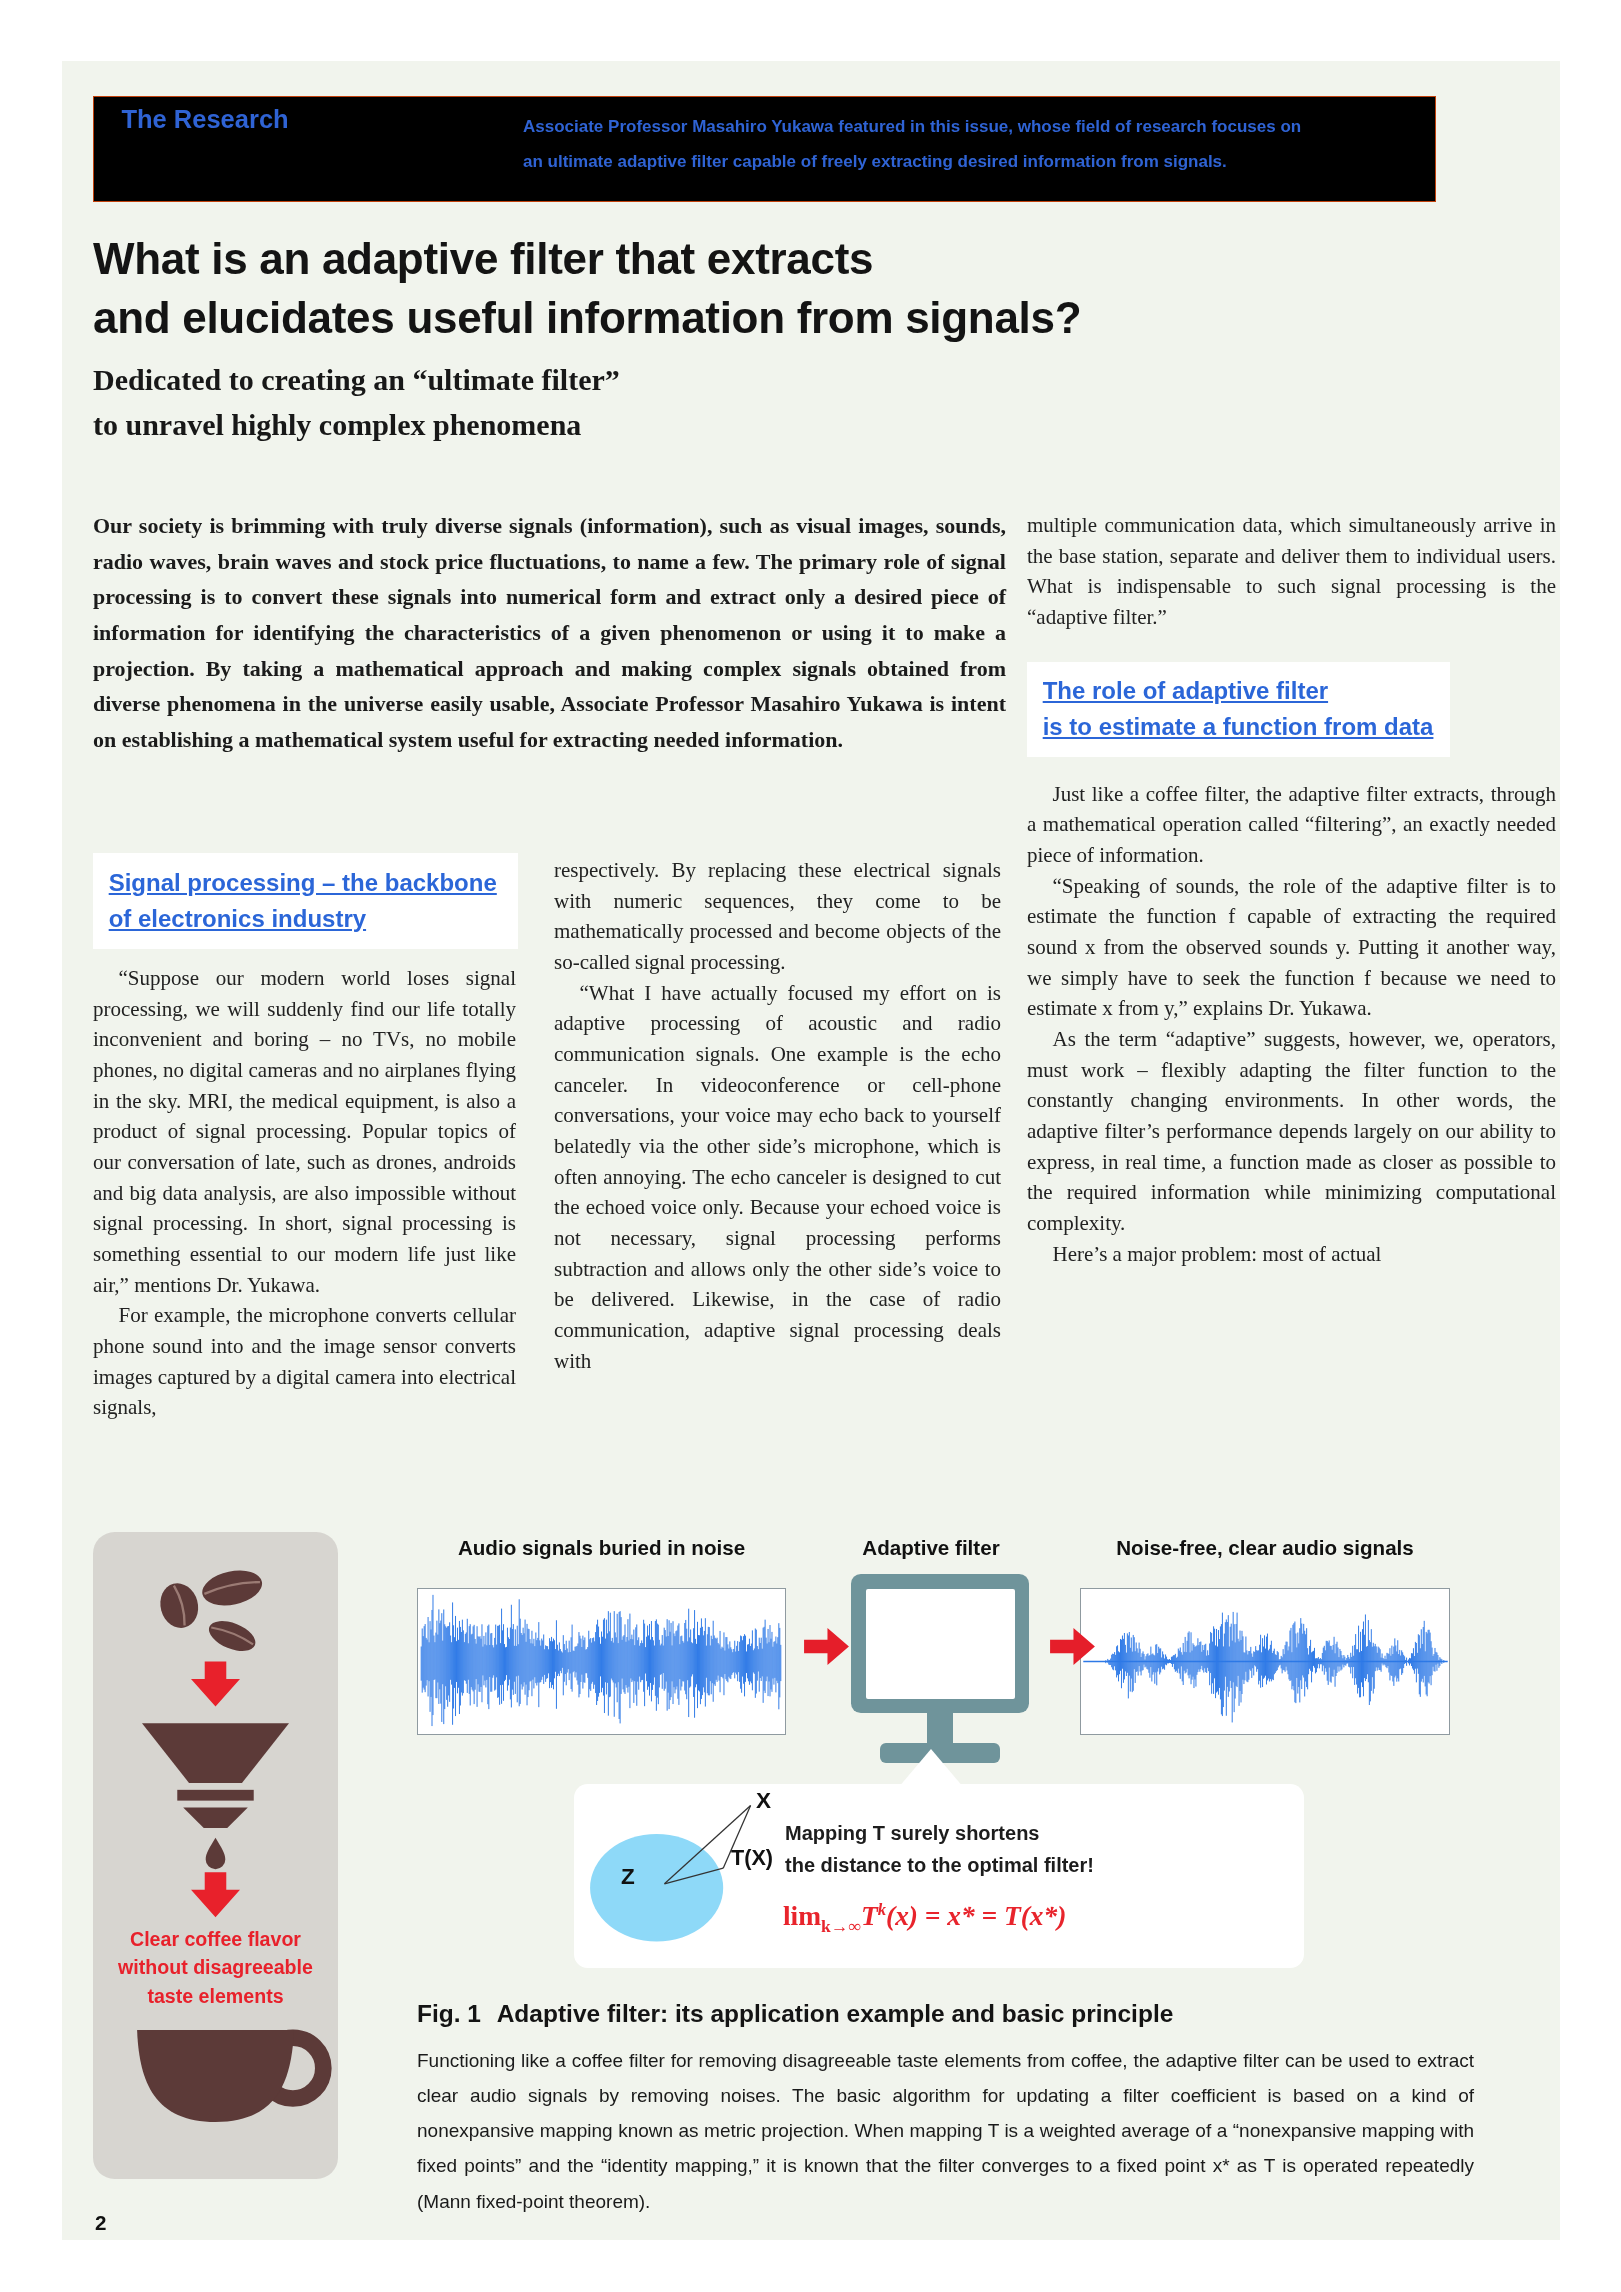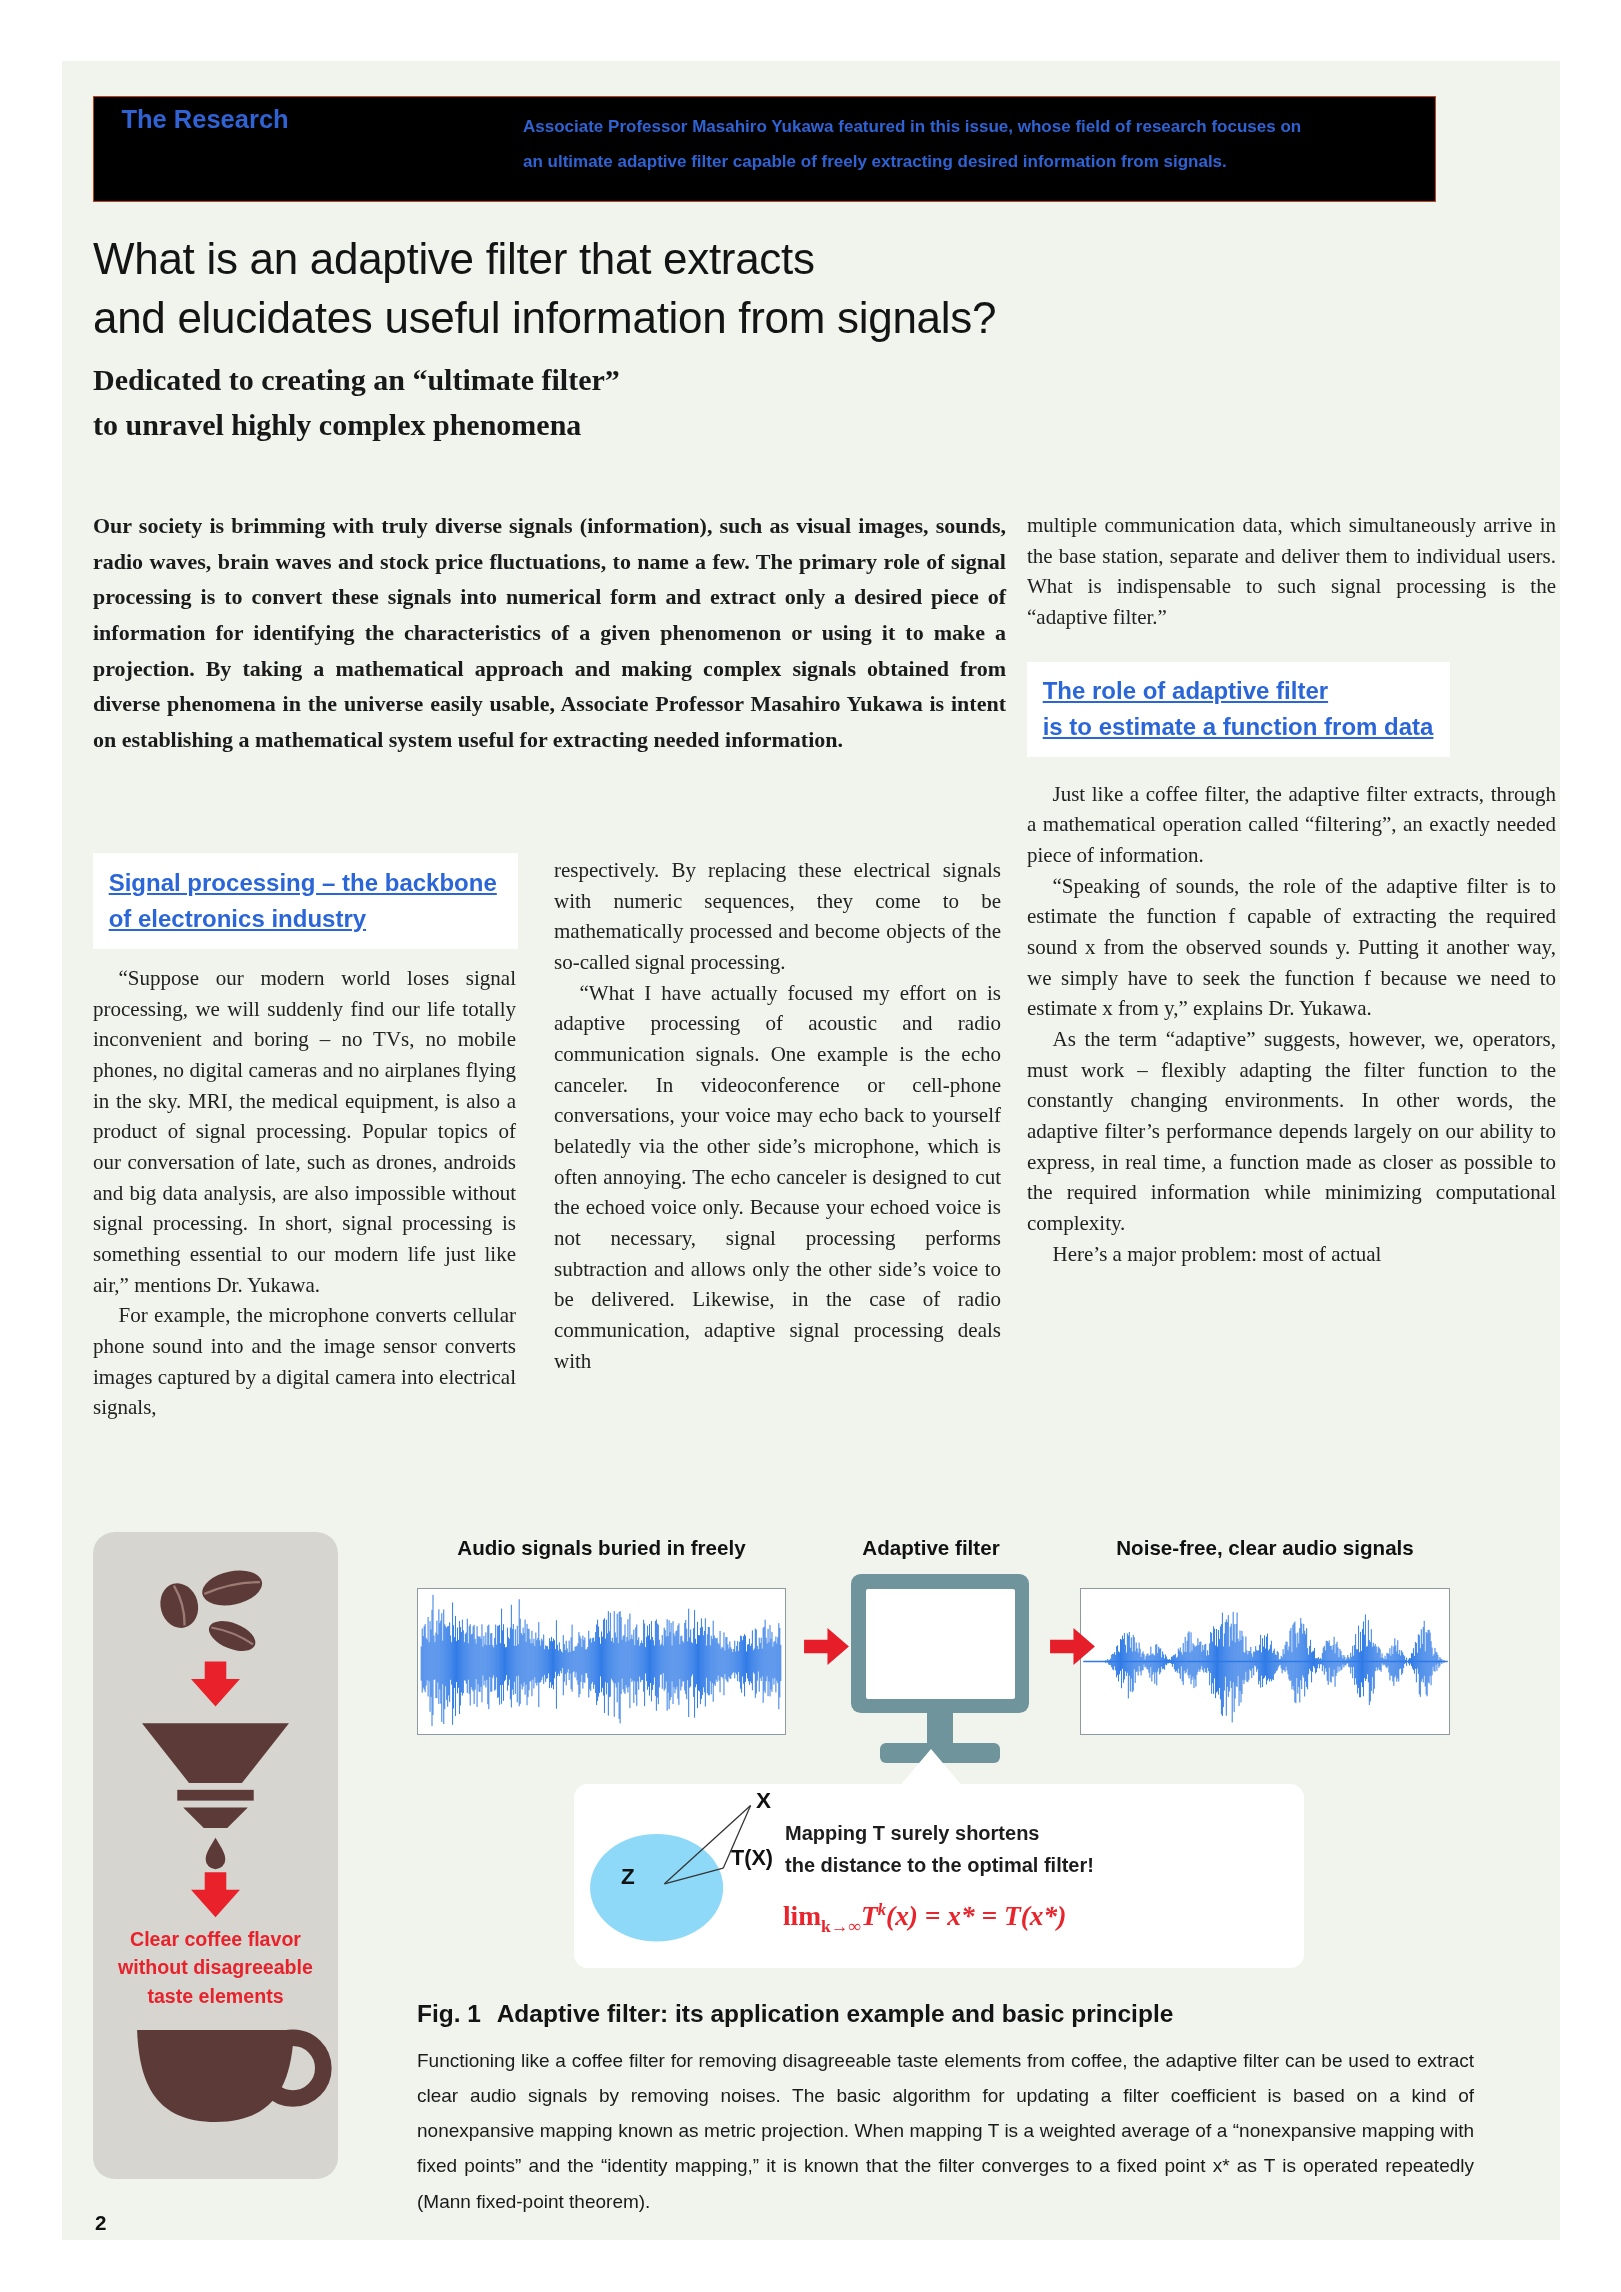--- a/index.html
+++ b/index.html
@@ -8,21 +8,21 @@
   .content{position:absolute;left:62px;top:61px;width:1498px;height:2179px;background:#f1f4ed;}
   .abs{position:absolute;}
   .ml{white-space:pre-line;}
 
   
   .header-box{left:31px;top:35px;width:1341px;height:104px;background:#000000;border:1px solid #c2410c;}
   .kicker{left:27.4px;top:7.8px;font-size:25.5px;font-weight:bold;color:#2f63d4;}
   .blurb{left:429px;top:12.7px;font-size:17px;font-weight:bold;color:#2f63d4;line-height:2.05;}
 
   
-  .title{left:31px;top:169px;font-size:44px;font-weight:normal;color:#141414;line-height:1.33;letter-spacing:-0.3px;}
+  .title{left:31px;top:169px;font-size:44px;font-weight:bold;color:#141414;line-height:1.33;letter-spacing:-0.3px;}
   .subtitle{left:31px;top:296px;font-family:"Liberation Serif",serif;font-size:30px;font-weight:bold;color:#181818;line-height:1.5;}
 
   
   .lead{left:31px;top:447px;width:913px;font-family:"Liberation Serif",serif;font-size:22px;font-weight:bold;
         line-height:1.62;text-align:justify;color:#1b1b1b;}
 
   
   .serifp{font-family:"Liberation Serif",serif;font-size:21px;line-height:1.46;text-align:justify;color:#222;margin:0;}
   .ind{text-indent:25.5px;}
   .col1{left:31px;top:902px;width:423px;}
@@ -136,21 +136,21 @@
         <g>
           <circle cx="204" cy="547" r="31" fill="none" stroke="#5c3a38" stroke-width="17"></circle>
           <path d="M45 508 H205 C203 560 188 602 125 602 C62 602 47 560 45 508 Z" fill="#5c3a38"></path>
         </g>
       </svg>
       <div class="abs coffee-text ml">Clear coffee flavor
 without disagreeable
 taste elements</div>
     </div>
 
-    <div class="abs fig-label fl-left">Audio signals buried in freely</div>
+    <div class="abs fig-label fl-left">Audio signals buried in noise</div>
     <div class="abs fig-label fl-center">Adaptive filter</div>
     <div class="abs fig-label fl-right">Noise-free, clear audio signals</div>
 
     <div class="abs wavebox wb-left">
       <svg id="wave-noisy" width="367" height="145" viewBox="0 0 374 148">
           <path d="M3 58.7L3 93.6M4 40.3L4 105.8M5 48.1L5 100.7M6 37.9L6 102.7M7 35.8L7 105.3M8 49.9L8 98.6M9 51.6L9 93.0M10 28.6L10 109.7M11 54.4L11 94.1M12 32.8L12 125.4M13 41.3L13 110.2M14 21.4L14 139.9M15 6.0L15 128.7M16 47.5L16 92.9M17 54.3L17 92.2M18 44.5L18 111.4M19 32.3L19 111.4M20 46.5L20 95.4M21 20.8L21 117.3M22 34.9L22 102.4M23 32.2L23 117.0M24 24.7L24 135.7M25 52.7L25 97.2M26 20.9L26 137.9M27 36.0L27 122.6M28 38.1L28 99.3M29 39.5L29 113.2M30 38.1L30 120.2M31 37.8L31 108.7M32 34.0L32 115.2M33 47.5L33 92.7M34 54.3L34 97.6M35 13.7L35 138.6M36 37.0L36 122.0M37 49.2L37 101.0M38 27.5L38 129.7M39 53.2L39 94.9M40 39.4L40 106.5M41 51.9L41 100.8M42 32.6L42 127.6M43 38.7L43 118.9M44 43.9L44 105.6M45 31.3L45 108.8M46 42.2L46 106.3M47 54.2L47 93.1M48 45.8L48 93.8M49 44.3L49 96.7M50 30.4L50 106.1M51 55.4L51 92.6M52 37.9L52 107.1M53 35.9L53 118.9M54 46.4L54 100.1M55 45.7L55 102.8M56 38.1L56 104.5M57 36.6L57 117.5M58 51.0L58 102.8M59 55.8L59 91.9M60 38.0L60 120.3M61 48.2L61 97.3M62 49.0L62 104.8M63 48.2L63 105.1M64 50.7L64 100.0M65 36.0L65 115.6M66 58.8L66 88.2M67 47.9L67 98.3M68 56.5L68 93.5M69 44.3L69 100.5M70 57.4L70 92.8M71 37.6L71 117.6M72 36.3L72 122.6M73 57.1L73 89.8M74 45.3L74 104.9M75 44.9L75 104.8M76 57.3L76 90.6M77 59.6L77 88.1M78 49.9L78 103.7M79 36.3L79 102.7M80 56.7L80 90.2M81 37.6L81 111.1M82 37.4L82 110.4M83 36.5L83 118.2M84 55.2L84 98.1M85 20.0L85 117.2M86 42.2L86 97.8M87 35.9L87 114.1M88 56.2L88 94.1M89 59.5L89 92.7M90 59.1L90 87.9M91 39.5L91 103.8M92 49.3L92 98.4M93 51.0L93 92.5M94 39.3L94 112.7M95 16.1L95 120.9M96 40.9L96 102.7M97 35.8L97 108.1M98 58.0L98 94.7M99 41.2L99 107.1M100 58.1L100 89.2M101 37.5L101 115.7M102 56.4L102 88.5M103 10.5L103 119.7M104 30.3L104 117.3M105 44.9L105 97.3M106 46.9L106 102.6M107 39.5L107 99.6M108 45.2L108 95.2M109 31.2L109 107.9M110 53.9L110 97.6M111 35.6L111 118.7M112 40.5L112 110.3M113 40.9L113 103.3M114 51.1L114 94.5M115 55.4L115 93.7M116 42.6L116 109.4M117 55.7L117 92.5M118 50.8L118 101.5M119 58.3L119 90.1M120 44.4L120 96.1M121 52.2L121 98.5M122 49.9L122 95.5M123 33.8L123 120.6M124 52.4L124 95.5M125 57.8L125 95.0M126 50.6L126 92.7M127 52.5L127 89.6M128 46.4L128 96.9M129 61.5L129 87.7M130 57.5L130 94.8M131 58.2L131 91.7M132 58.4L132 90.9M133 61.5L133 86.1M134 50.2L134 101.2M135 53.2L135 95.1M136 48.9L136 100.9M137 53.4L137 97.9M138 50.6L138 102.4M139 52.3L139 91.2M140 61.3L140 84.5M141 31.9L141 122.3M142 56.9L142 88.8M143 62.8L143 86.5M144 54.5L144 88.9M145 61.3L145 83.6M146 63.6L146 85.9M147 64.8L147 80.5M148 47.1L148 108.5M149 56.2L149 94.7M150 62.3L150 86.8M151 52.8L151 98.3M152 60.7L152 85.3M153 64.6L153 81.8M154 52.7L154 93.0M155 64.3L155 86.3M156 49.3L156 102.1M157 36.3L157 104.8M158 62.8L158 85.0M159 63.3L159 83.9M160 58.9L160 90.3M161 58.7L161 85.1M162 58.1L162 93.3M163 55.6L163 97.7M164 44.0L164 110.6M165 47.7L165 107.2M166 50.6L166 94.9M167 59.2L167 87.4M168 47.6L168 101.6M169 52.2L169 95.2M170 49.4L170 95.7M171 61.8L171 86.0M172 61.4L172 85.9M173 59.3L173 90.7M174 42.6L174 110.7M175 51.3L175 102.3M176 50.1L176 104.0M177 54.7L177 96.7M178 50.1L178 94.8M179 49.5L179 101.9M180 53.4L180 97.7M181 44.0L181 106.2M182 36.2L182 118.4M183 31.3L183 114.3M184 38.3L184 109.9M185 49.2L185 106.1M186 55.9L186 89.2M187 43.4L187 105.4M188 48.7L188 100.9M189 31.3L189 108.8M190 29.8L190 126.6M191 50.6L191 95.2M192 31.3L192 107.6M193 45.3L193 95.8M194 22.6L194 129.3M195 43.2L195 110.4M196 24.2L196 109.8M197 53.2L197 91.4M198 49.9L198 93.3M199 54.7L199 95.4M200 22.6L200 130.4M201 44.3L201 96.4M202 49.3L202 100.5M203 25.3L203 115.6M204 55.2L204 95.1M205 23.5L205 132.7M206 22.6L206 137.2M207 28.7L207 107.1M208 51.9L208 91.4M209 48.4L209 102.4M210 47.1L210 105.4M211 36.1L211 107.1M212 53.8L212 98.1M213 49.0L213 100.8M214 30.8L214 105.7M215 52.5L215 99.8M216 25.1L216 121.6M217 51.0L217 91.3M218 46.6L218 95.0M219 51.3L219 93.4M220 41.4L220 116.3M221 57.3L221 94.1M222 39.1L222 107.9M223 36.2L223 119.2M224 52.2L224 94.6M225 49.3L225 102.8M226 57.9L226 89.4M227 55.2L227 95.1M228 52.5L228 93.1M229 55.2L229 92.8M230 31.4L230 104.9M231 35.3L231 119.6M232 59.3L232 86.3M233 48.7L233 94.1M234 37.3L234 102.9M235 47.4L235 99.7M236 35.7L236 108.8M237 51.6L237 95.9M238 32.7L238 114.7M239 49.0L239 103.0M240 52.4L240 97.8M241 57.7L241 90.2M242 32.7L242 109.1M243 31.0L243 124.3M244 35.3L244 110.9M245 36.4L245 117.6M246 51.9L246 100.5M247 57.5L247 87.6M248 55.8L248 87.0M249 47.0L249 101.9M250 57.7L250 85.8M251 39.5L251 103.9M252 41.9L252 101.8M253 48.5L253 94.5M254 30.8L254 124.2M255 48.0L255 105.8M256 31.9L256 122.6M257 43.6L257 113.4M258 34.6L258 110.4M259 57.6L259 94.3M260 32.9L260 117.4M261 45.4L261 100.2M262 48.1L262 106.5M263 43.1L263 102.5M264 42.3L264 99.5M265 37.3L265 112.0M266 35.1L266 118.3M267 56.3L267 92.0M268 48.2L268 103.6M269 47.6L269 99.6M270 53.0L270 94.2M271 54.7L271 94.4M272 34.7L272 103.6M273 31.6L273 107.4M274 40.5L274 112.5M275 53.4L275 93.1M276 20.1L276 130.7M277 49.4L277 100.7M278 41.3L278 99.5M279 54.3L279 89.3M280 55.3L280 87.1M281 40.0L281 110.2M282 21.5L282 131.4M283 50.9L283 100.3M284 56.0L284 97.3M285 33.5L285 121.6M286 47.0L286 103.5M287 47.2L287 104.6M288 39.6L288 117.6M289 30.0L289 112.2M290 38.6L290 108.3M291 47.3L291 100.4M292 42.8L292 105.5M293 29.8L293 120.0M294 57.8L294 90.6M295 46.2L295 106.4M296 38.6L296 108.4M297 38.9L297 108.6M298 57.6L298 94.1M299 47.7L299 107.4M300 51.1L300 96.1M301 32.4L301 115.1M302 47.4L302 97.3M303 49.8L303 98.9M304 50.8L304 92.7M305 49.7L305 94.8M306 55.1L306 88.4M307 56.5L307 93.5M308 42.8L308 105.4M309 60.8L309 89.6M310 58.9L310 89.8M311 60.0L311 91.2M312 44.3L312 108.4M313 62.8L313 86.8M314 49.1L314 92.1M315 49.1L315 93.9M316 56.5L316 95.2M317 60.8L317 89.6M318 53.5L318 91.2M319 59.5L319 91.9M320 61.5L320 87.7M321 64.5L321 85.9M322 61.2L322 84.8M323 52.8L323 91.2M324 63.8L324 85.4M325 58.0L325 87.3M326 53.2L326 94.1M327 63.3L327 84.9M328 53.9L328 94.8M329 47.5L329 101.8M330 48.2L330 105.9M331 52.3L331 89.4M332 48.1L332 96.7M333 46.1L333 109.6M334 47.6L334 94.8M335 63.7L335 85.8M336 56.7L336 91.2M337 56.3L337 94.2M338 50.7L338 97.8M339 58.2L339 94.4M340 55.7L340 96.2M341 42.2L341 103.4M342 62.5L342 85.2M343 60.7L343 86.6M344 40.3L344 111.1M345 41.5L345 106.7M346 58.2L346 93.6M347 61.4L347 84.2M348 49.7L348 104.8M349 55.1L349 90.8M350 49.7L350 93.9M351 60.9L351 89.2M352 39.5L352 116.2M353 38.6L353 103.8M354 31.3L354 106.2M355 49.6L355 94.1M356 55.6L356 89.4M357 40.8L357 109.3M358 54.3L358 94.4M359 36.8L359 109.6M360 50.7L360 102.5M361 43.8L361 105.0M362 58.9L362 91.4M363 53.9L363 97.6M364 53.3L364 90.7M365 48.5L365 105.5M366 55.6L366 93.7M367 49.2L367 96.1M368 34.9L368 122.8M369 39.7L369 110.6M370 57.0L370 94.0" stroke="#2d79e6" stroke-width="1" fill="none"></path>
         </svg>
     </div>
     <div class="abs wavebox wb-right">
       <svg id="wave-clean" width="369" height="145" viewBox="0 0 376 148">

